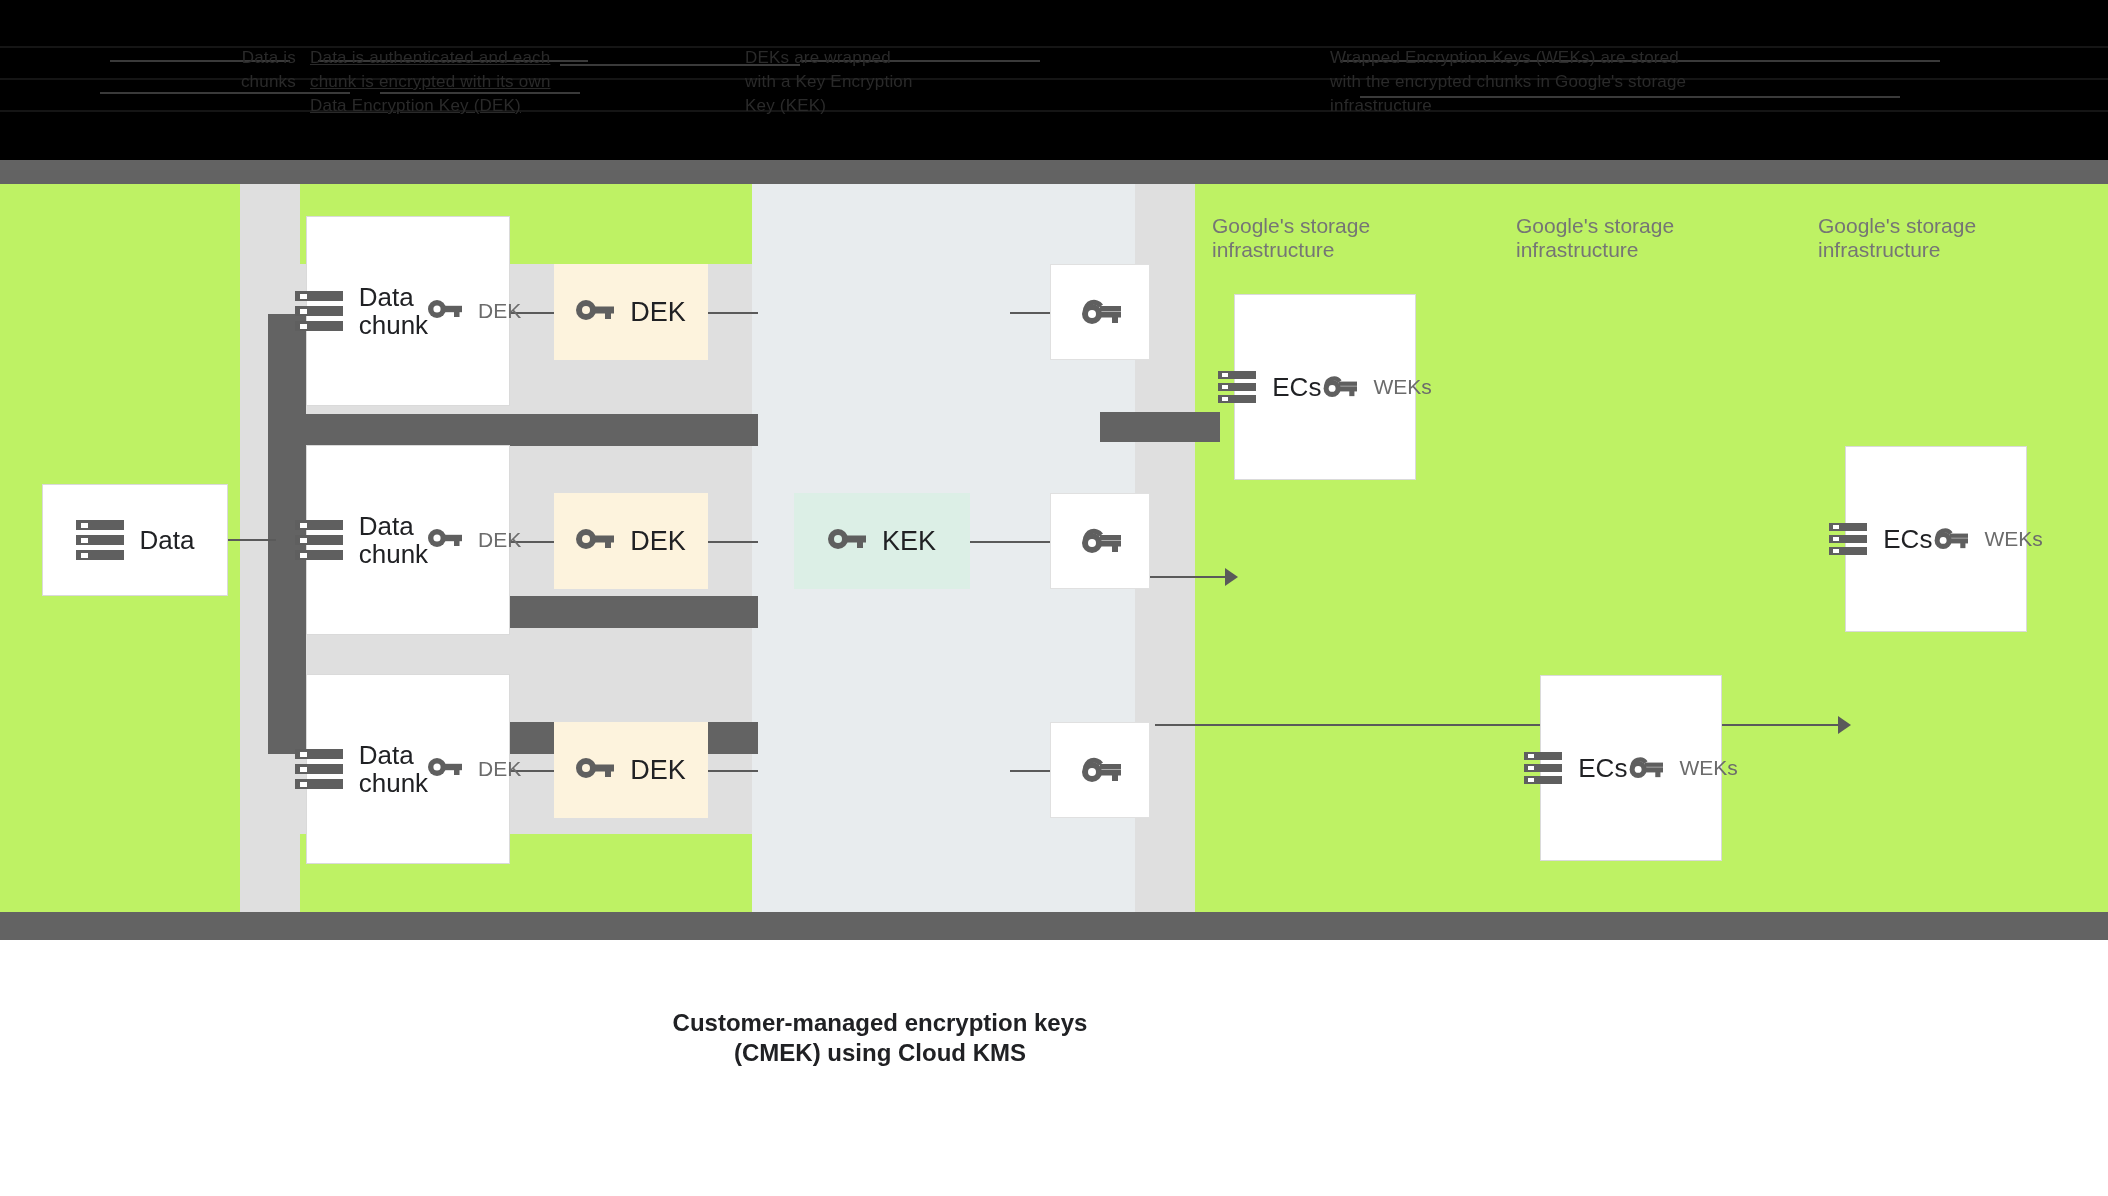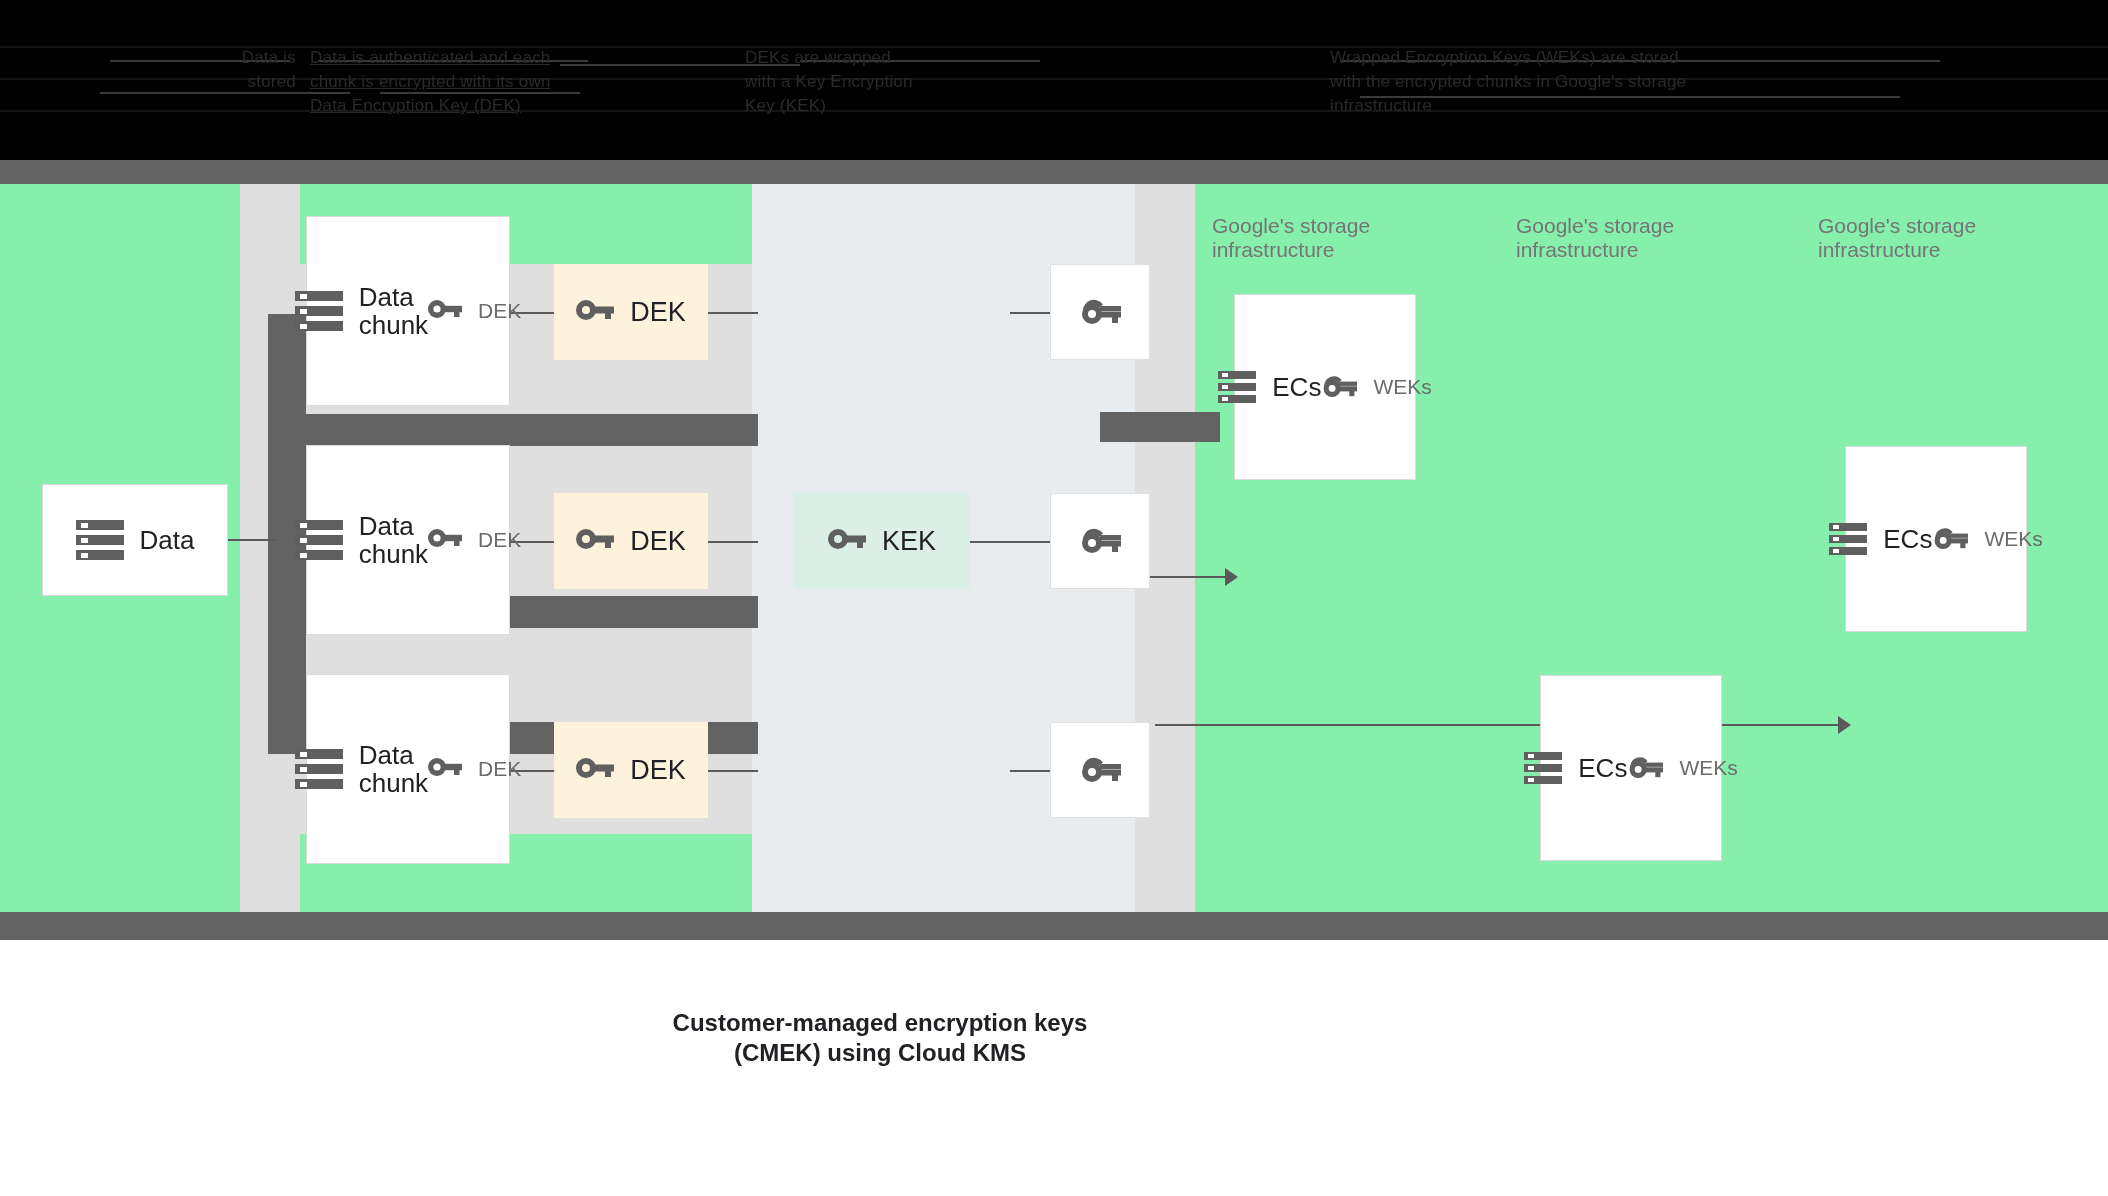--- a/index.html
+++ b/index.html
@@ -33,21 +33,21 @@
   }
 
   
   .grey-strip {
     position:absolute; left:0; top:160px; width:2108px; height:24px; background:#636363;
   }
 
   
   .canvas {
     position:absolute; left:0; top:184px; width:2108px; height:728px;
-    background:#86efac;
+    background:#bef264;
   }
   
   .wash { position:absolute; top:0; height:728px; }
   .wash-mid   { left:752px;  width:440px; background:#e8ecee; }
   .wash-grey1 { left:240px;  width:515px; background:#dfdfdf; top:80px; height:570px; }
   .wash-grey2 { left:1135px; width:60px;  background:#dfdfdf; top:0;  height:728px; }
 
   
   .bar { position:absolute; background:#636363; }
 
@@ -129,21 +129,21 @@
     <div class="header-underline" style="left:318px; top:60px; width:270px;"></div>
     <div class="header-underline" style="left:560px; top:64px; width:240px;"></div>
     <div class="header-underline" style="left:800px; top:60px; width:240px;"></div>
     <div class="header-underline" style="left:1340px; top:60px; width:600px;"></div>
     <div class="header-underline" style="left:100px; top:92px; width:250px;"></div>
     <div class="header-underline" style="left:380px; top:92px; width:200px;"></div>
     <div class="header-underline" style="left:1360px; top:96px; width:540px;"></div>
 
     <div class="header-inner">
       <div class="hdr-col hdr-c1">Data is
-stored</div>
+chunks</div>
       <div class="hdr-col hdr-c2">Data is authenticated and each
 chunk is encrypted with its own
 Data Encryption Key (DEK)</div>
       <div class="hdr-col hdr-c3">DEKs are wrapped
 with a Key Encryption
 Key (KEK)</div>
       <div class="hdr-col hdr-c4">Wrapped Encryption Keys (WEKs) are stored
 with the encrypted chunks in Google's storage
 infrastructure</div>
     </div>

